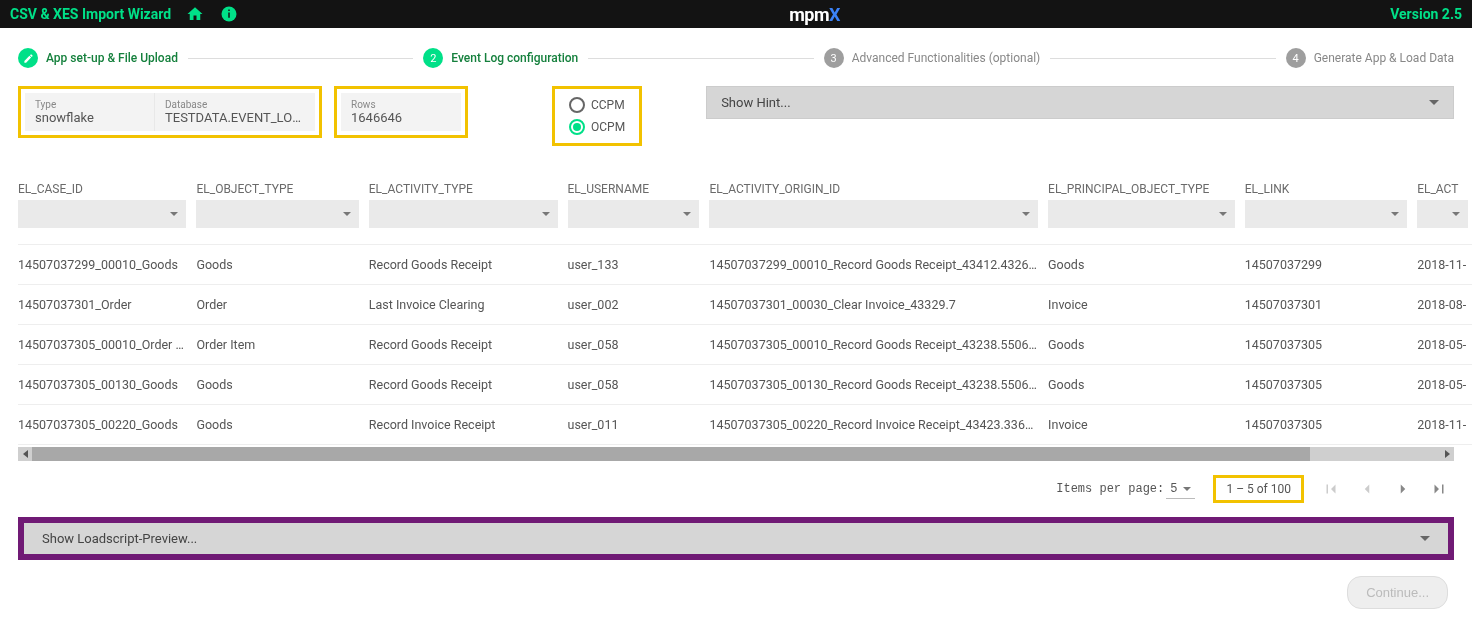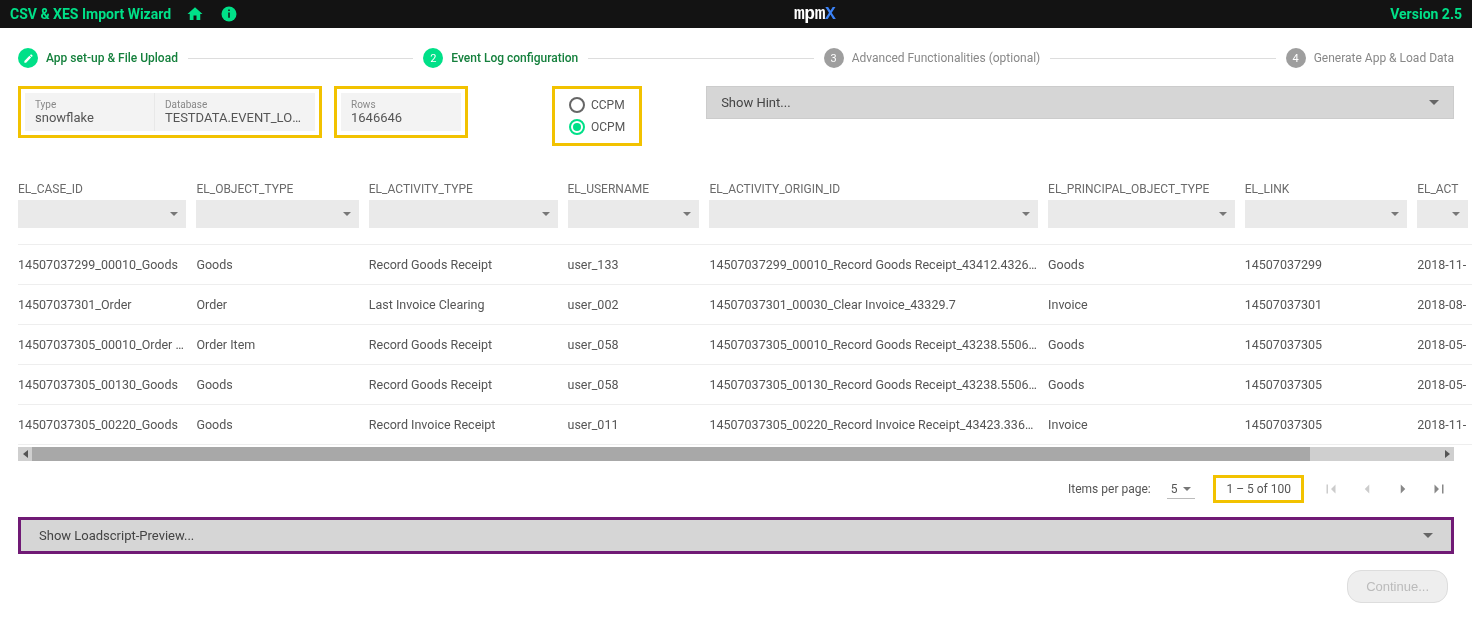--- a/index.html
+++ b/index.html
@@ -2,21 +2,21 @@
 <html><head>
 <meta charset="utf-8">
 <style>
   * { box-sizing: border-box; margin: 0; padding: 0; }
   body { font-family: -apple-system, BlinkMacSystemFont, "Segoe UI", Roboto, Arial, sans-serif; font-size: 13px; color: #555; background: #fff; }
   
   
   .topbar { background: #131313; height: 28px; display: flex; align-items: center; padding: 0 10px; color: #fff; }
   .topbar-left { display: flex; align-items: center; gap: 14px; color: #00e088; font-weight: 700; font-size: 14px; }
   .topbar-left .icon { width: 20px; height: 20px; display: inline-flex; align-items: center; justify-content: center; }
-  .topbar-center { flex: 1; text-align: center; color: #fff; font-weight: 700; font-size: 18px; letter-spacing: -0.5px; font-family: Liberation Mono, monospace; }
+  .topbar-center { flex: 1; text-align: center; color: #fff; font-weight: 700; font-size: 18px; letter-spacing: -0.5px; }
   .topbar-center .x { color: #3b82f6; }
   .topbar-right { color: #00e088; font-weight: 700; font-size: 14px; }
   
   
   .page { padding: 20px 18px 20px 18px; }
   
   
   .stepper { display: flex; align-items: center; margin-bottom: 18px; }
   .step { display: flex; align-items: center; gap: 8px; font-size: 12px; }
   .step-num { width: 20px; height: 20px; border-radius: 50%; display: flex; align-items: center; justify-content: center; color: #fff; font-size: 11px; background: #9e9e9e; }
@@ -57,29 +57,29 @@
   .hscroll { height: 14px; background: #cfcfcf; position: relative; margin-top: 2px; }
   .hscroll-thumb { position: absolute; top: 0; left: 14px; height: 14px; background: #a8a8a8; width: 89%; }
   .hscroll-arrow { position: absolute; top: 2px; width: 10px; height: 10px; display:flex; align-items:center; justify-content:center; }
   .hscroll-arrow.l { left: 2px; }
   .hscroll-arrow.r { right: 2px; }
   .tri-l { width:0;height:0;border-top:4px solid transparent;border-bottom:4px solid transparent;border-right:5px solid #555; }
   .tri-r { width:0;height:0;border-top:4px solid transparent;border-bottom:4px solid transparent;border-left:5px solid #555; }
   
   
   .pager { display: flex; justify-content: flex-end; align-items: center; gap: 18px; padding: 14px 6px; font-size: 12px; color: #555; }
-  .pager .ipp { display: flex; align-items: center; gap: 16px; }
+  .pager .ipp { display: flex; align-items: center; gap: 2px; font-family: Liberation Mono, monospace; }
   .pager .ipp-select { display: flex; align-items: center; gap: 6px; border-bottom: 1px solid #bbb; padding: 2px 4px; }
   .pager .range { border: 3px solid #f2c200; padding: 4px 10px; }
   .pager .nav { display: flex; align-items: center; gap: 18px; }
   .pager .nav-btn { color: #888; display: inline-flex; cursor: pointer; }
   .pager .nav-btn.disabled { color: #ccc; }
   
   
-  .loadscript-bar { background: #d6d6d6; border: 3px solid #701a75; padding: 8px 18px; display: flex; justify-content: space-between; align-items: center; color: #444; font-size: 13px; }
+  .loadscript-bar { background: #d6d6d6; border: 6px solid #701a75; padding: 8px 18px; display: flex; justify-content: space-between; align-items: center; color: #444; font-size: 13px; }
   
   
   .continue-row { display: flex; justify-content: flex-end; padding: 16px 6px 0 0; }
   .continue-btn { background: #eee; border: 1px solid #ddd; color: #bbb; padding: 8px 18px; border-radius: 14px; font-size: 13px; }
   
   svg { display: block; }
 </style>
 </head>
 <body>
 

